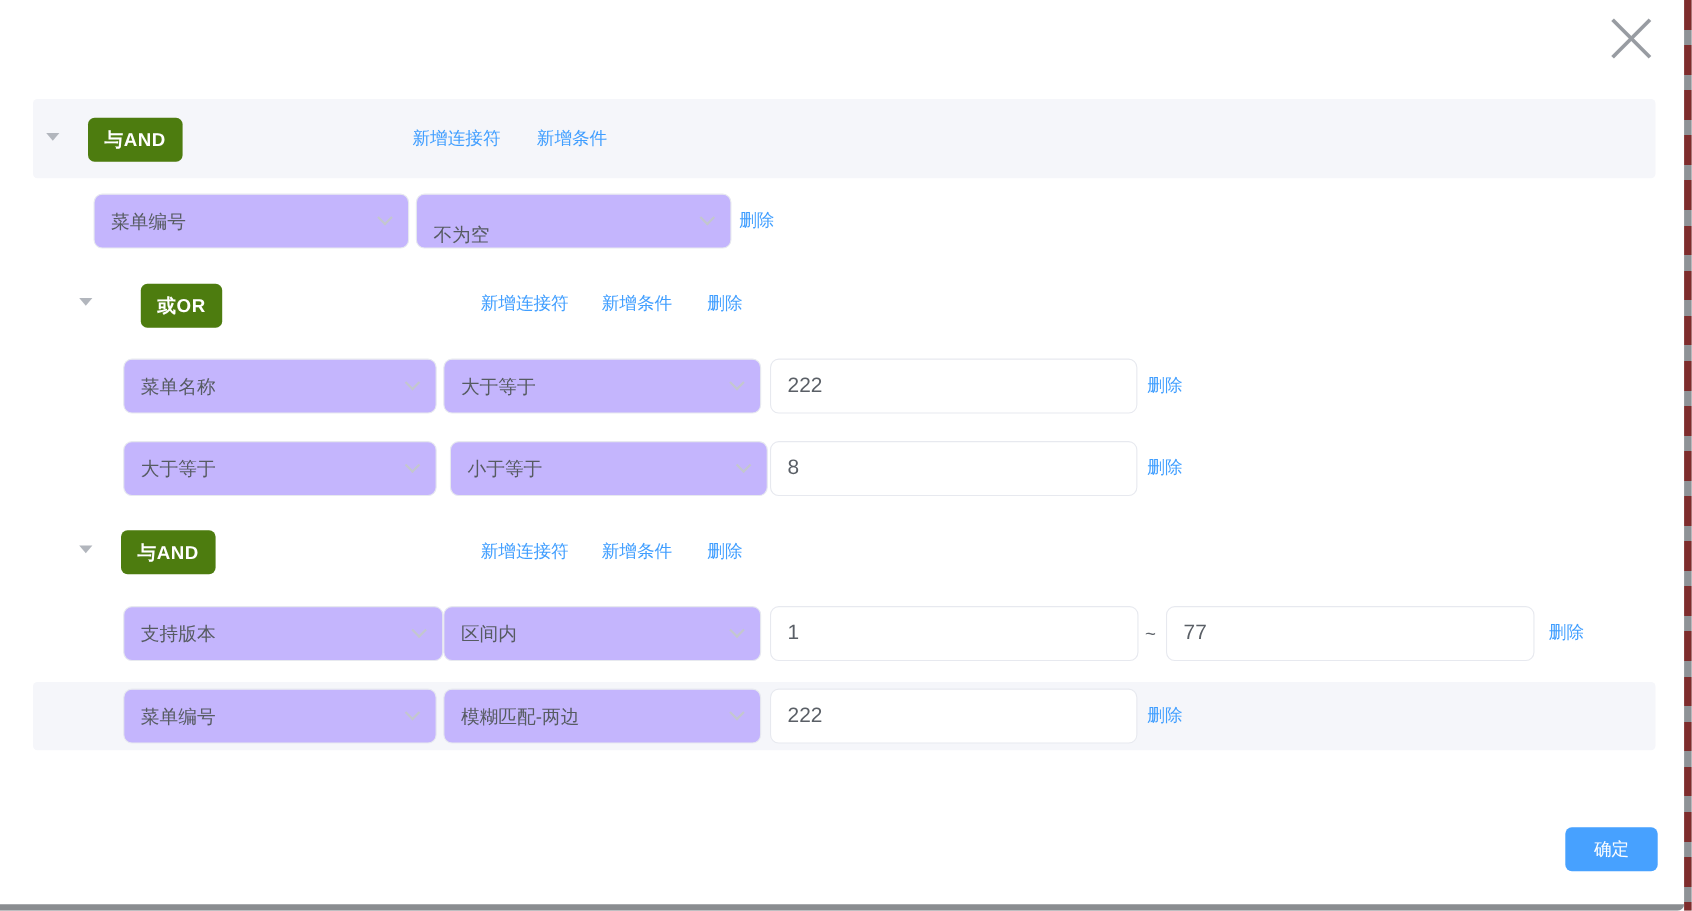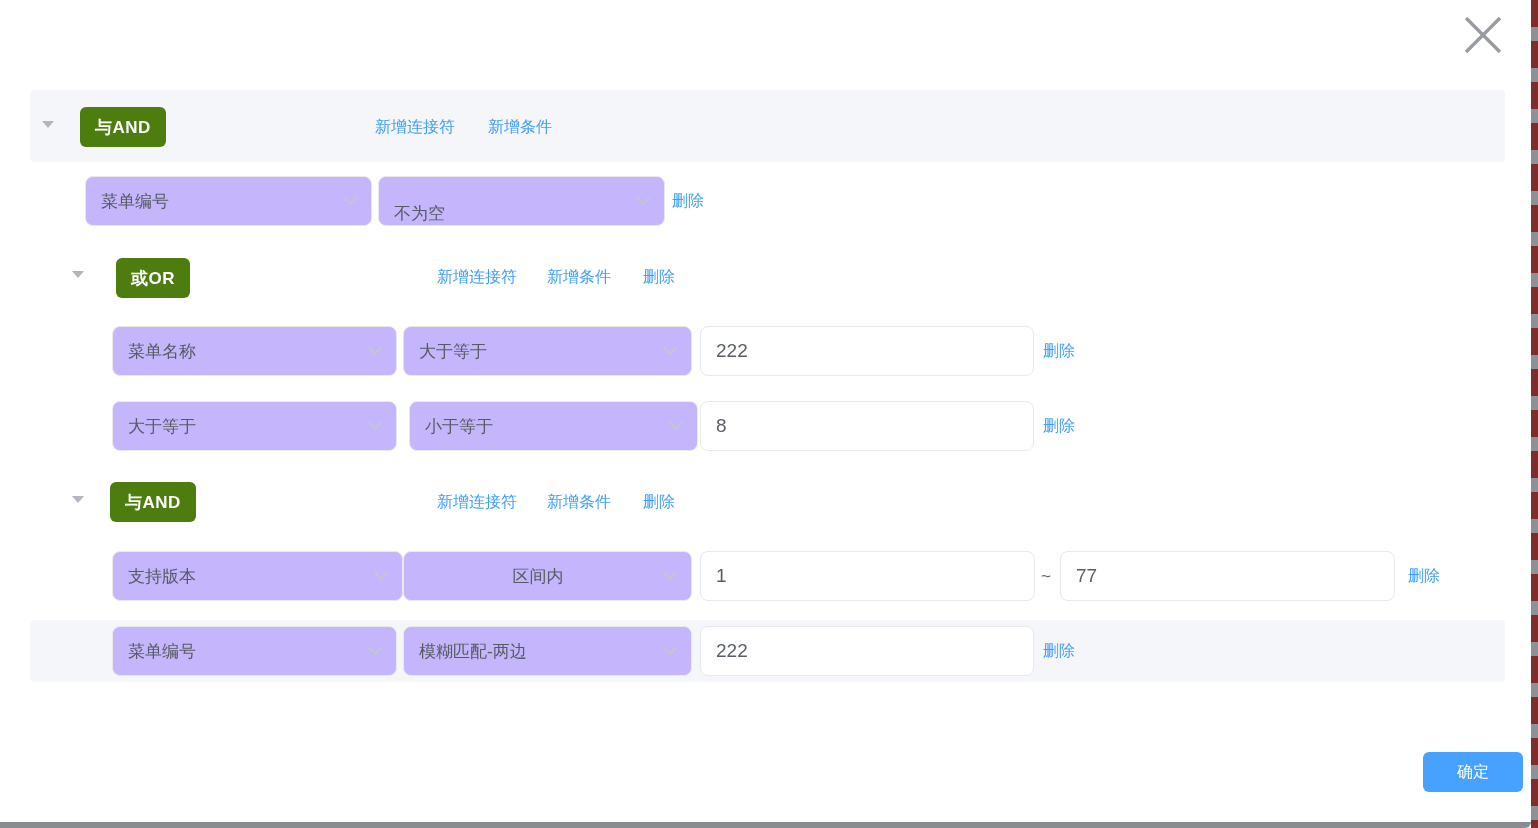--- a/index.html
+++ b/index.html
@@ -58,21 +58,21 @@
     border:1px solid #e7e9ef; border-radius:8px;
     padding:0 15px; font-size:19px; color:#5a5f66; outline:none;
     font-family:"Liberation Sans","DejaVu Sans",sans-serif;
   }
 
   .tilde {
     position:absolute; color:#5f646b; font-size:17px;
   }
 
   .confirm-btn {
-    position:absolute; left:1423px; top:752px; width:100px; height:40px;
+    position:absolute; left:1423px; top:752px; width:84px; height:40px;
     background:#47a1ff; color:#ffffff; font-size:16px;
     border:none; border-radius:6px; cursor:pointer;
     font-family:"Liberation Sans","DejaVu Sans",sans-serif;
   }
 
   .close-btn {
     position:absolute; left:1463px; top:15px; width:40px; height:40px;
     cursor:pointer; display:flex; align-items:center; justify-content:center;
   }
 
@@ -112,21 +112,21 @@
     <span>菜单编号</span>
     <i class="chev"></i>
   </div>
   <div class="selectbox" style="left:378px;top:176px;width:287px;align-items:flex-end;">
     <span>不为空</span>
     <i class="chev"></i>
   </div>
   <span class="link" style="left:672px;top:191px;">删除</span>
 
   <span class="caret" style="left:72px;top:271px;"></span>
-  <div class="badge" style="left:116px;top:258px;">或OR</div>
+  <div class="badge" style="left:128px;top:258px;">或OR</div>
   <span class="link" style="left:437px;top:267px;">新增连接符</span>
   <span class="link" style="left:547px;top:267px;">新增条件</span>
   <span class="link" style="left:643px;top:267px;">删除</span>
 
   <div class="selectbox" style="left:112px;top:326px;width:285px;">
     <span>菜单名称</span>
     <i class="chev"></i>
   </div>
   <div class="selectbox" style="left:403px;top:326px;width:289px;">
     <span>大于等于</span>
@@ -149,21 +149,21 @@
   <span class="caret" style="left:72px;top:496px;"></span>
   <div class="badge" style="left:110px;top:482px;">与AND</div>
   <span class="link" style="left:437px;top:492px;">新增连接符</span>
   <span class="link" style="left:547px;top:492px;">新增条件</span>
   <span class="link" style="left:643px;top:492px;">删除</span>
 
   <div class="selectbox" style="left:112px;top:551px;width:291px;">
     <span>支持版本</span>
     <i class="chev"></i>
   </div>
-  <div class="selectbox" style="left:403px;top:551px;width:289px;justify-content:center;">
+  <div class="selectbox" style="left:403px;top:551px;width:289px;">
     <span>区间内</span>
     <i class="chev"></i>
   </div>
   <input class="textinput" style="left: 700px; top: 551px; width: 335px;" value="1">
   <span class="tilde" style="left:1041px;top:567px;">~</span>
   <input class="textinput" style="left: 1060px; top: 551px; width: 335px;" value="77">
   <span class="link" style="left:1408px;top:566px;">删除</span>
 
   <div class="band" style="top:620px;height:62px;"></div>
   <div class="selectbox" style="left:112px;top:626px;width:285px;">

